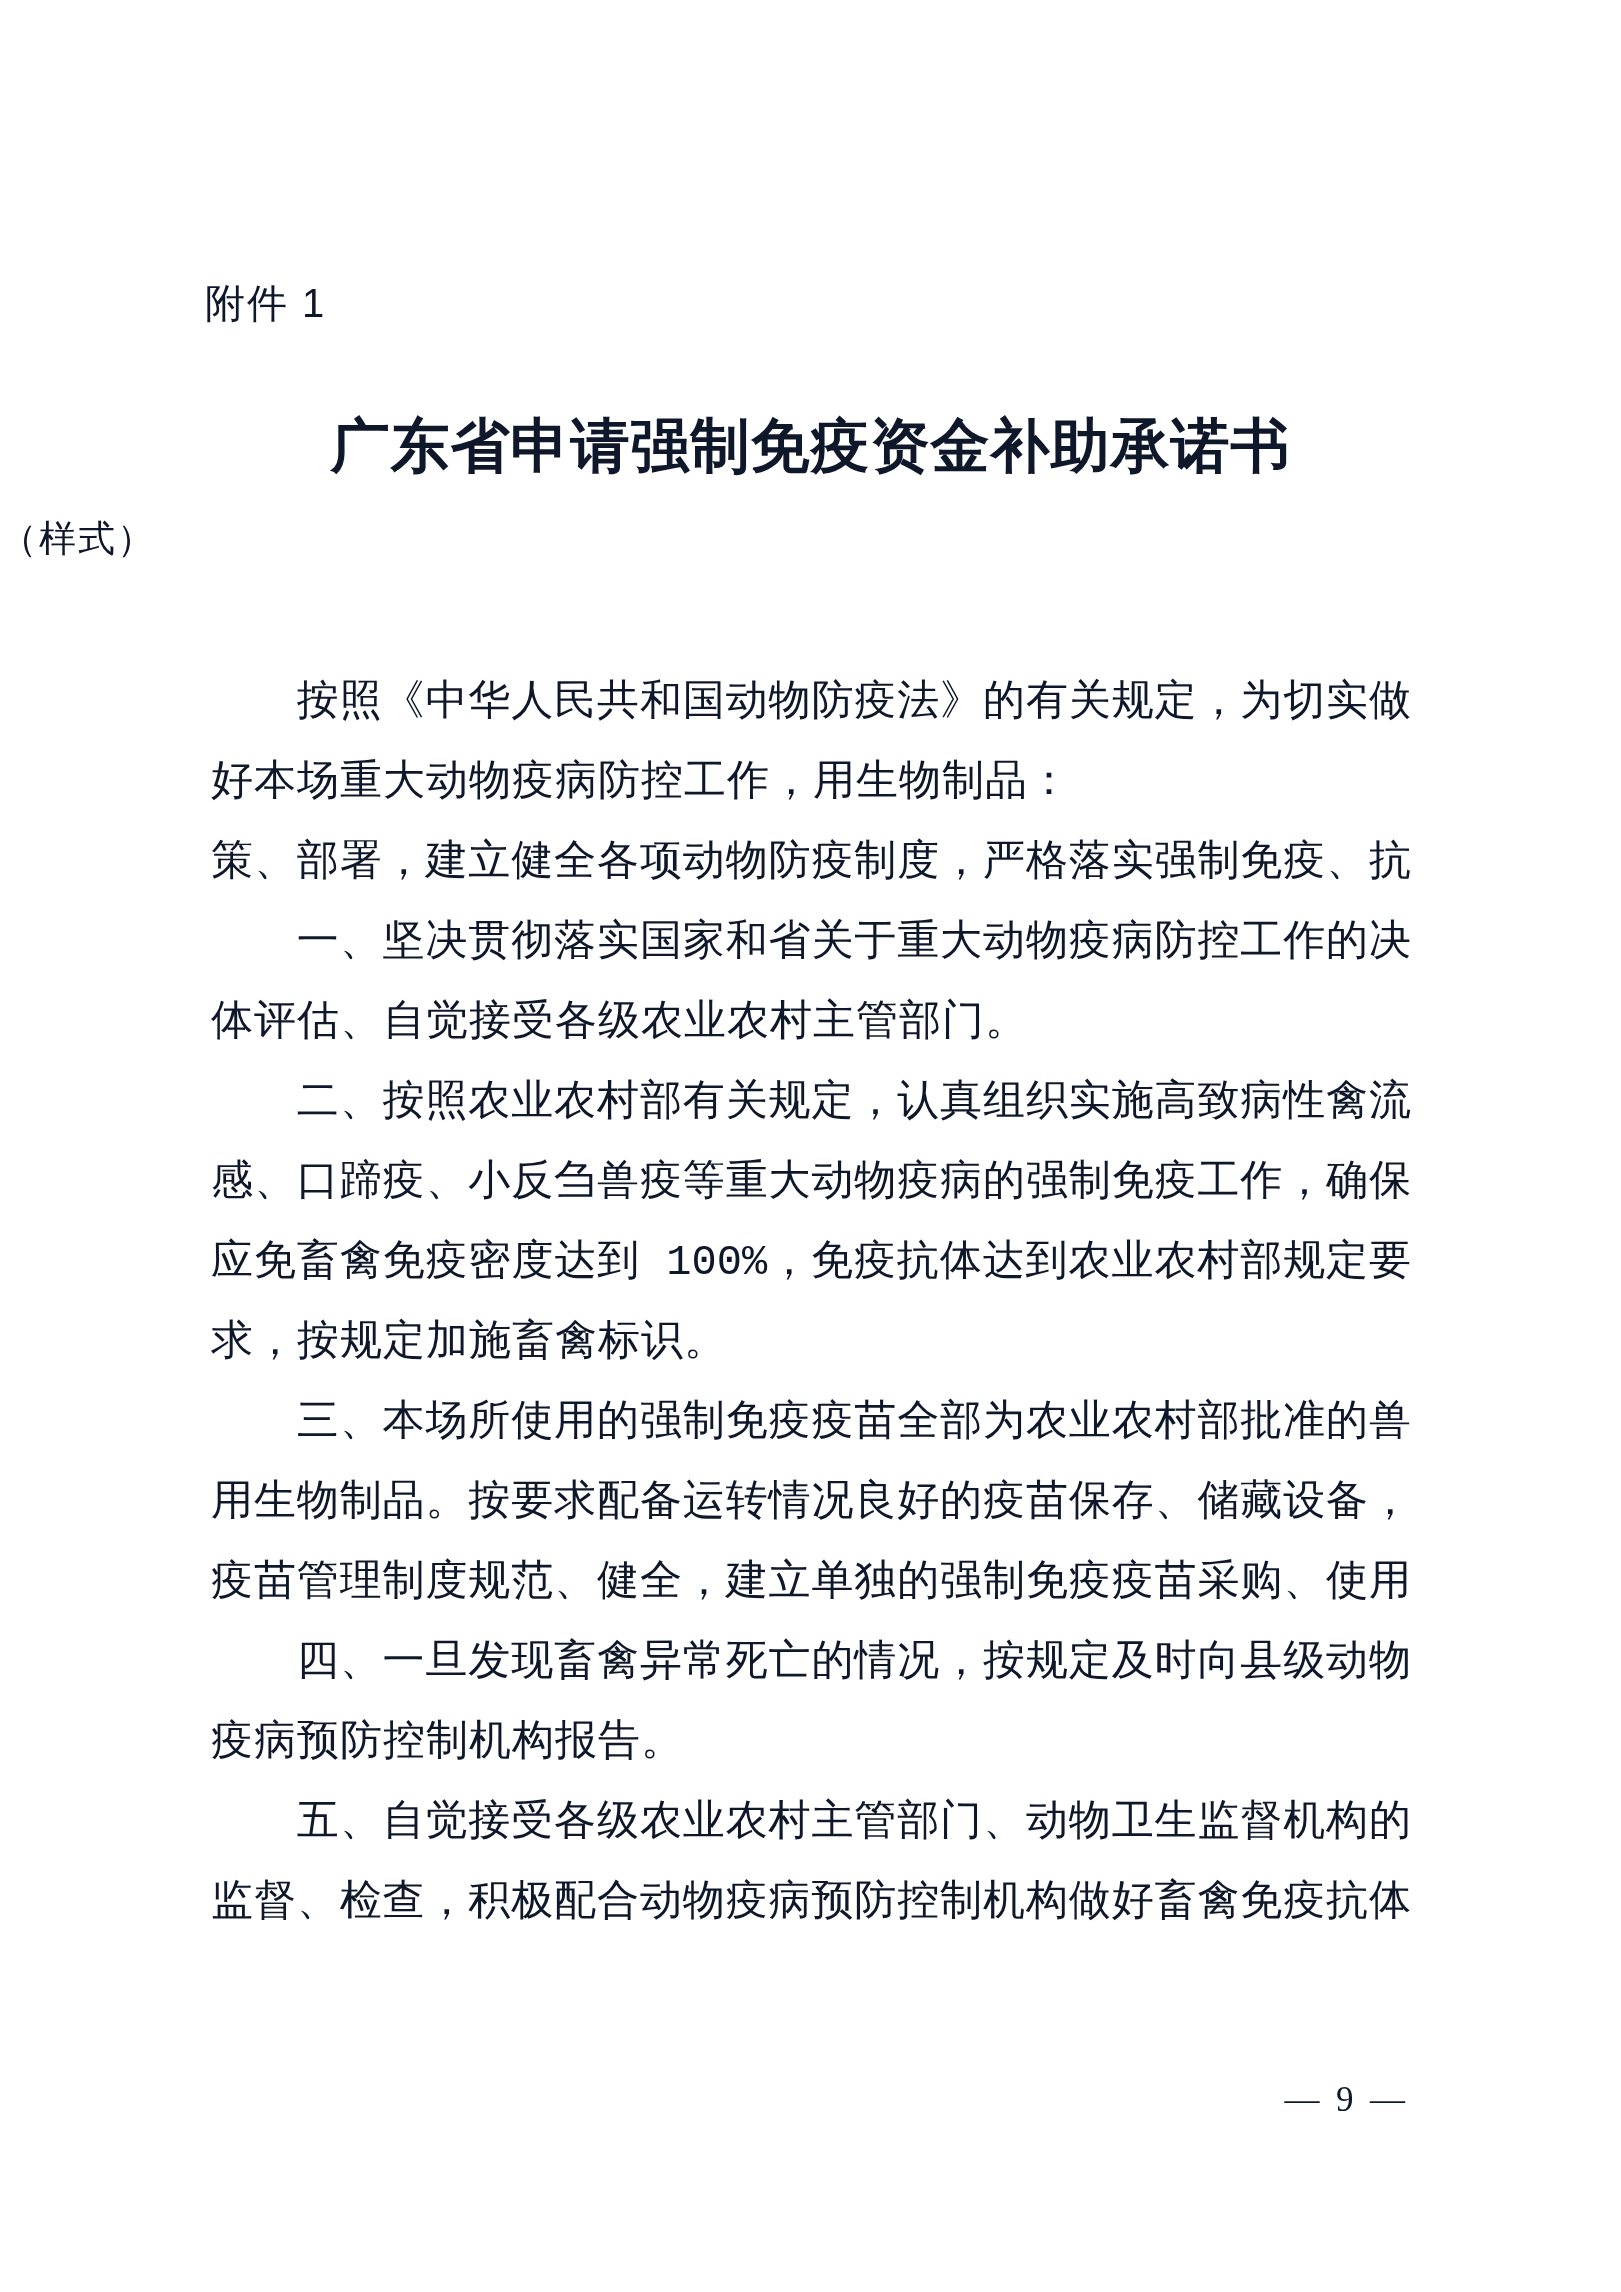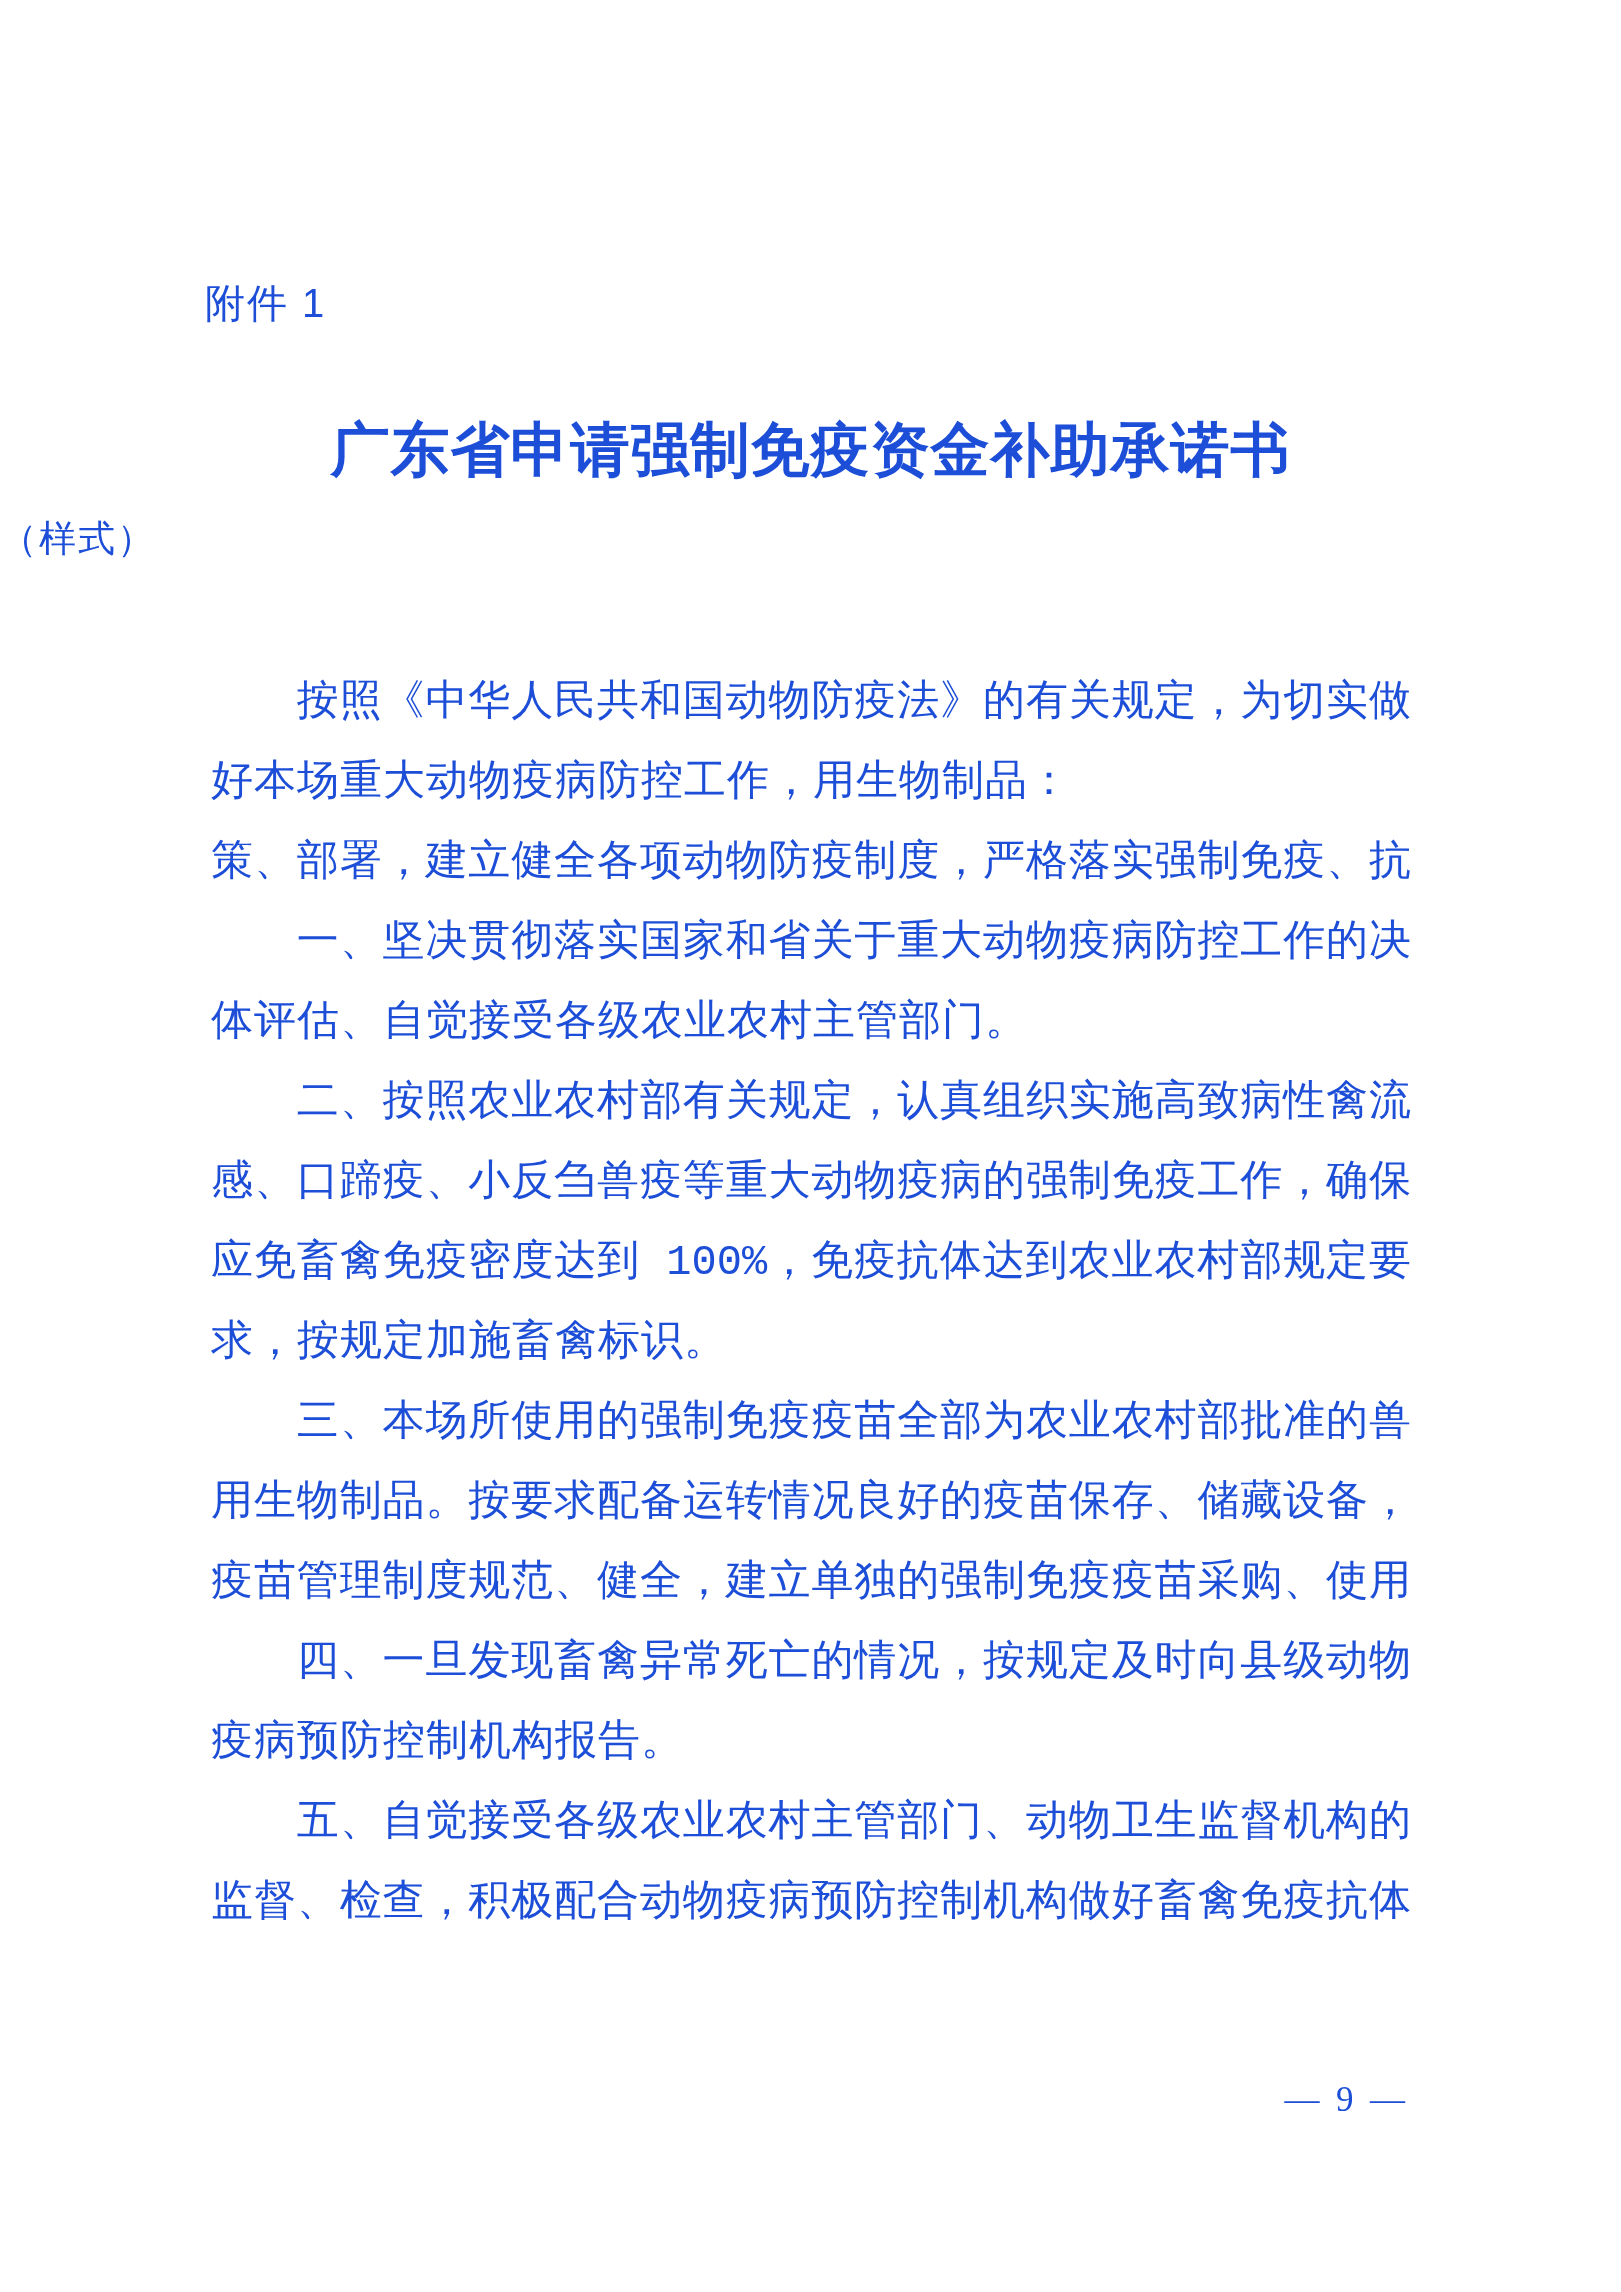--- a/index.html
+++ b/index.html
@@ -5,40 +5,40 @@
   html, body {
     margin: 0;
     padding: 0;
     background: #ffffff;
   }
   .page {
     position: relative;
     width: 1621px;
     height: 2293px;
     background: #ffffff;
-    color: #1d4ed8;
+    color: #0f172a;
     overflow: hidden;
   }
   .attachment {
     position: absolute;
     left: 205px;
     top: 276px;
     font-family: "Liberation Sans", "DejaVu Sans", sans-serif;
     font-size: 40px;
     line-height: 55px;
     letter-spacing: 2px;
   }
   .title {
     position: absolute;
     left: 0;
     top: 414px;
     width: 100%;
     margin: 0;
     text-align: center;
-    font-family: Liberation Serif, serif;
+    font-family: Liberation Mono, monospace;
     font-weight: bold;
     font-size: 59px;
     line-height: 73px;
     letter-spacing: 1px;
   }
   .subtitle {
     position: absolute;
     left: 0;
     top: 512px;
     width: 100%;

